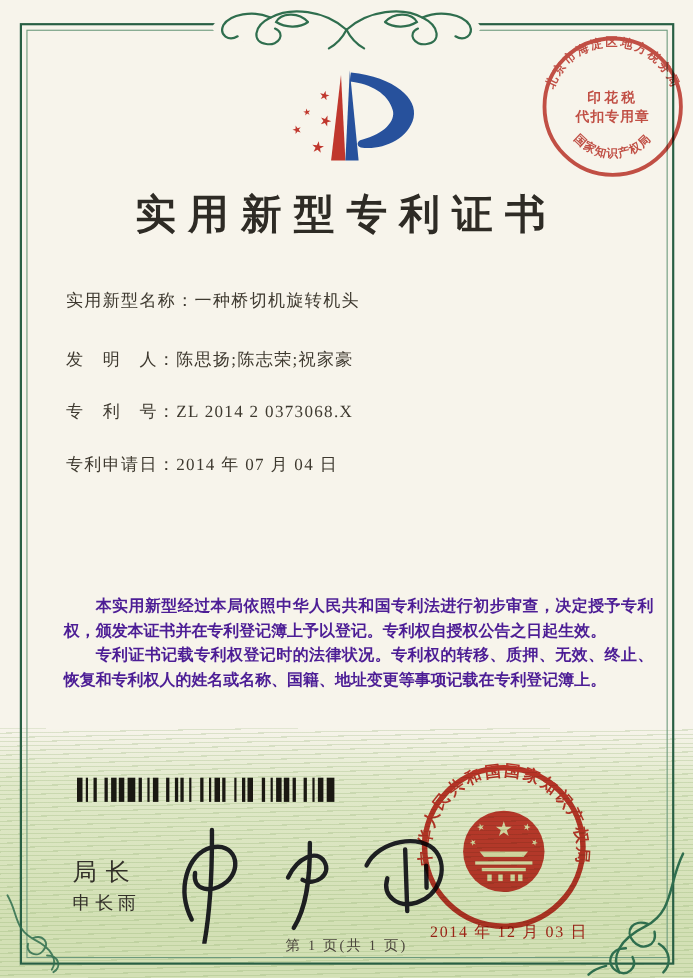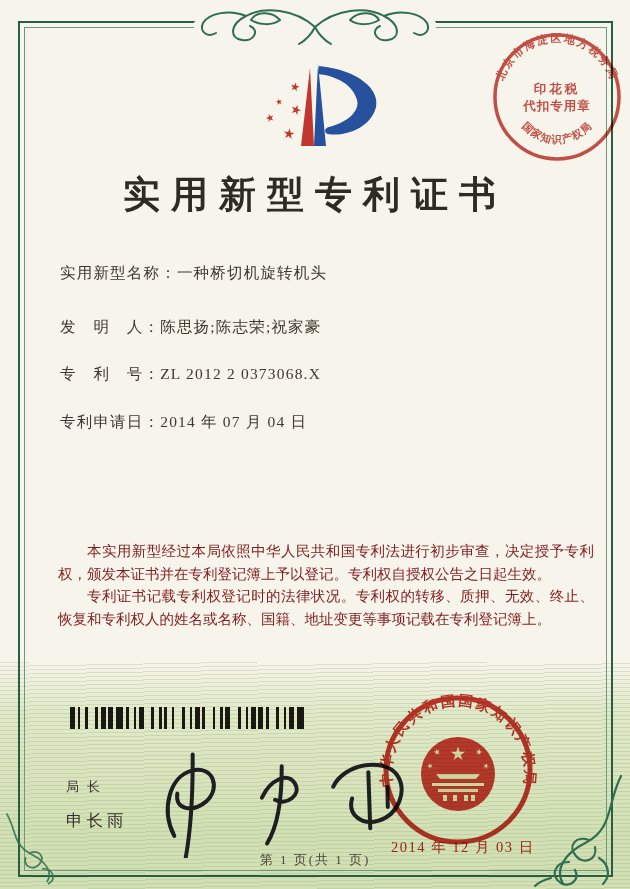--- a/index.html
+++ b/index.html
@@ -30,27 +30,27 @@
   .office-seal{position:absolute;left:379px;top:691px;opacity:.92;}
   .seal-date{position:absolute;left:391px;top:838px;color:#c02a20;font-size:14.5px;letter-spacing:1.5px;mix-blend-mode:multiply;}
 
   .title{position:absolute;top:170px;left:0;width:100%;text-align:center;
     font-size:37px;font-weight:700;letter-spacing:11px;color:#2e2b25;}
 
   .field{position:absolute;left:60px;font-size:15.5px;letter-spacing:1.2px;color:#3e392f;white-space:nowrap;}
   .f0{top:263px}.f1{top:317px}.f2{top:364px}.f3{top:412px}.f4{top:460px}.f5{top:510px}
 
   .paras{position:absolute;left:58px;right:36px;top:540px;font-size:14.5px;line-height:22.6px;
-    text-align:justify;color:#7f1d1d;}
+    text-align:justify;color:#4c1d95;font-weight:bold;}
   .paras p{margin:0;text-indent:2em;}
 
   .barcode{position:absolute;left:70px;top:707px;width:234px;height:22px;display:flex;}
   .barcode i{display:block;height:100%;}
 
-  .sig-title{position:absolute;left:66px;top:778px;font-size:13px;letter-spacing:8px;color:#33302a;}
+  .sig-title{position:absolute;left:66px;top:778px;font-size:22px;letter-spacing:8px;color:#33302a;}
   .sig-name{position:absolute;left:66px;top:810px;font-size:16.5px;letter-spacing:4px;color:#33302a;}
   .signature{position:absolute;left:142px;top:740px;mix-blend-mode:multiply;}
 
   .page-footer{position:absolute;left:0;bottom:20px;width:100%;text-align:center;
     font-size:13px;letter-spacing:2px;color:#4a453c;}
 </style>
 </head>
 <body>
 
 <div class="cert">
@@ -123,21 +123,21 @@
       <textPath href="#taxBot" startOffset="50%" text-anchor="middle">国家知识产权局</textPath>
     </text>
     <text x="0" y="-4" text-anchor="middle" font-size="12.5" font-weight="bold" fill="#bf3a31" letter-spacing="3">印花税</text>
     <text x="0" y="13" text-anchor="middle" font-size="12.5" font-weight="bold" fill="#bf3a31" letter-spacing="1">代扣专用章</text>
   </svg>
 
   <div class="title">实用新型专利证书</div>
 
   <div class="field f1"><span>发　明　人：</span><span>陈思扬;陈志荣;祝家豪</span></div>
   <div class="field f0"><span>实用新型名称：</span><span>一种桥切机旋转机头</span></div>
-  <div class="field f2"><span>专　利　号：</span><span>ZL 2012 2 0373068.X</span></div>
+  <div class="field f2"><span>专　利　号：</span><span>ZL 2014 2 0373068.X</span></div>
   <div class="field f3"><span>专利申请日：</span><span>2014 年 07 月 04 日</span></div>
 
   <div class="paras">
     <p>本实用新型经过本局依照中华人民共和国专利法进行初步审查，决定授予专利权，颁发本证书并在专利登记簿上予以登记。专利权自授权公告之日起生效。</p>
     <p>专利证书记载专利权登记时的法律状况。专利权的转移、质押、无效、终止、恢复和专利权人的姓名或名称、国籍、地址变更等事项记载在专利登记簿上。</p>
   </div>
 
   <div class="barcode">
       <i style="flex: 2 2 0px; background: rgb(26, 24, 18);"></i>
       <i style="flex: 1 1 0px; background: transparent;"></i>

